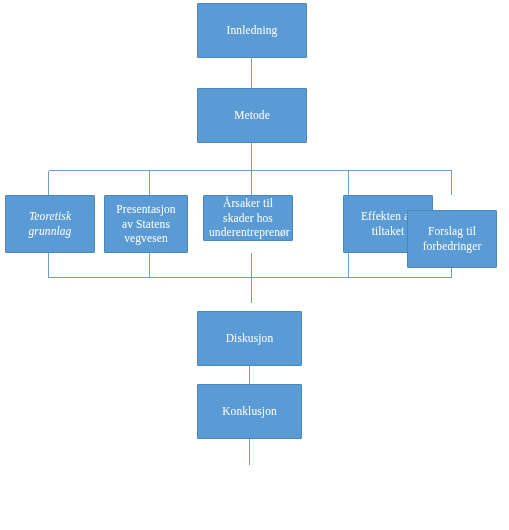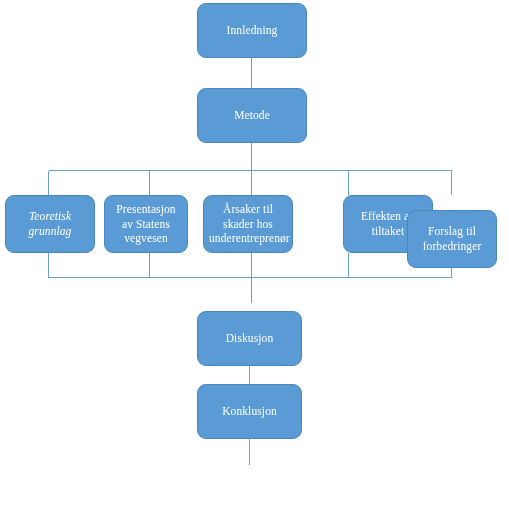--- a/index.html
+++ b/index.html
@@ -21,21 +21,21 @@
     top: 0;
     width: 509px;
     height: 530px;
     pointer-events: none;
   }
   .node {
     position: absolute;
     box-sizing: border-box;
     background: #5B9BD5;
     border: 1px solid #4A87BE;
-    border-radius: 9px;
+    border-radius: 1px;
     display: flex;
     align-items: center;
     justify-content: center;
     text-align: center;
     color: #ffffff;
     font-size: 11.5px;
     line-height: 1.28;
     letter-spacing: 0.1px;
     padding: 2px 5px;
     z-index: 2;
@@ -88,21 +88,21 @@
   </div>
 
   <div class="node" style="left:5px; top:195px; width:90px; height:58px;font-style:italic;">
     <span>Teoretisk grunnlag</span>
   </div>
 
   <div class="node" style="left:104px; top:195px; width:84px; height:58px;">
     <span>Presentasjon av Statens vegvesen</span>
   </div>
 
-  <div class="node" style="left:203px; top:195px; width:90px; height:58px;">
+  <div class="node" style="left:203px; top:195px; width:90px; height:46px;">
     <span>Årsaker til skader hos underentreprenør</span>
   </div>
 
   <div class="node" style="left:303px; top:195px; width:90px; height:58px;margin-left:40px;">
     <span>Effekten av tiltaket</span>
   </div>
 
   <div class="node" style="left:407px; top:210px; width:90px; height:58px;">
     <span>Forslag til forbedringer</span>
   </div>

